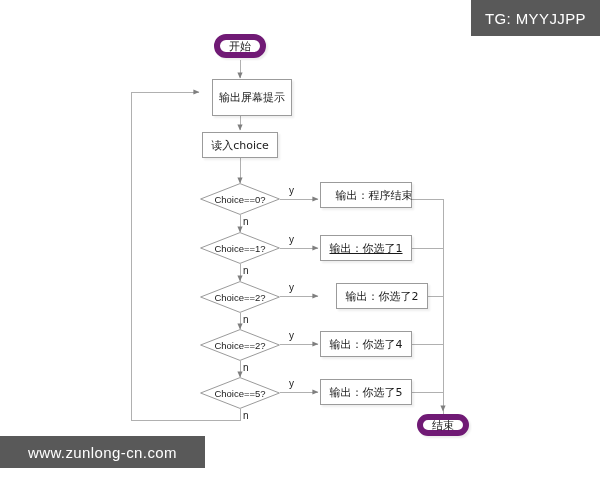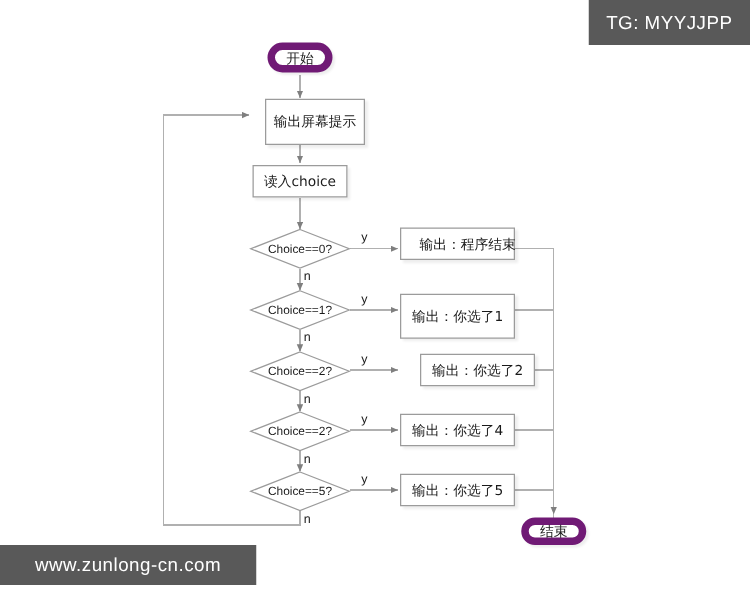--- a/index.html
+++ b/index.html
@@ -206,21 +206,21 @@
     <polygon points="40,0.6 79.4,16 40,31.4 0.6,16" fill="#ffffff" stroke="#9b9b9b" stroke-width="1"></polygon>
   </svg>
   <div class="decision-label">Choice==5?</div>
 </div>
 <div class="edge-label" style="left:289px; top:379px;">y</div>
 <div class="edge-label" style="left:243px; top:411px;">n</div>
 
 <div class="node process cjk" style="left:320px; top:182px; width:92px; height:26px;padding-left:16px;">
   <span>输出：程序结束</span>
 </div>
-<div class="node process cjk" style="left:320px; top:235px; width:92px; height:36px;">
+<div class="node process cjk" style="left:320px; top:235px; width:92px; height:26px;text-decoration:underline;">
   <span>输出：你选了1</span>
 </div>
 <div class="node process cjk" style="left:336px; top:283px; width:92px; height:26px;">
   <span>输出：你选了2</span>
 </div>
 <div class="node process cjk" style="left:320px; top:331px; width:92px; height:26px;text-align:center;">
   <span>输出：你选了4</span>
 </div>
 <div class="node process cjk" style="left:320px; top:379px; width:92px; height:26px;">
   <span>输出：你选了5</span>

